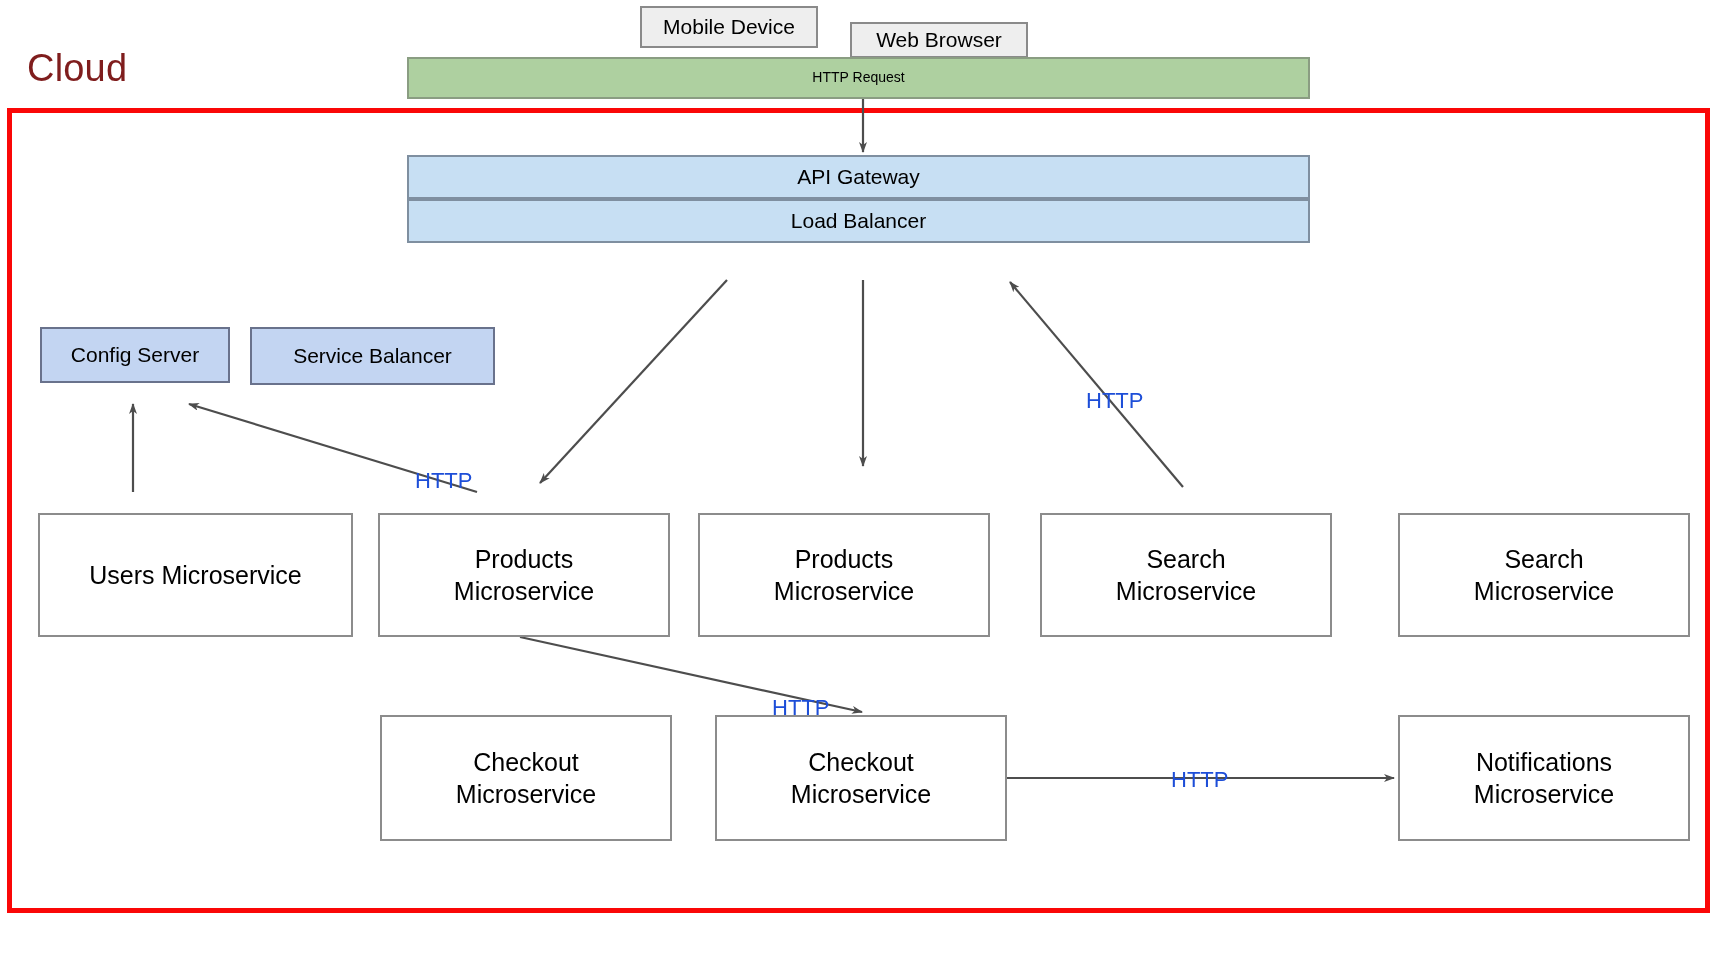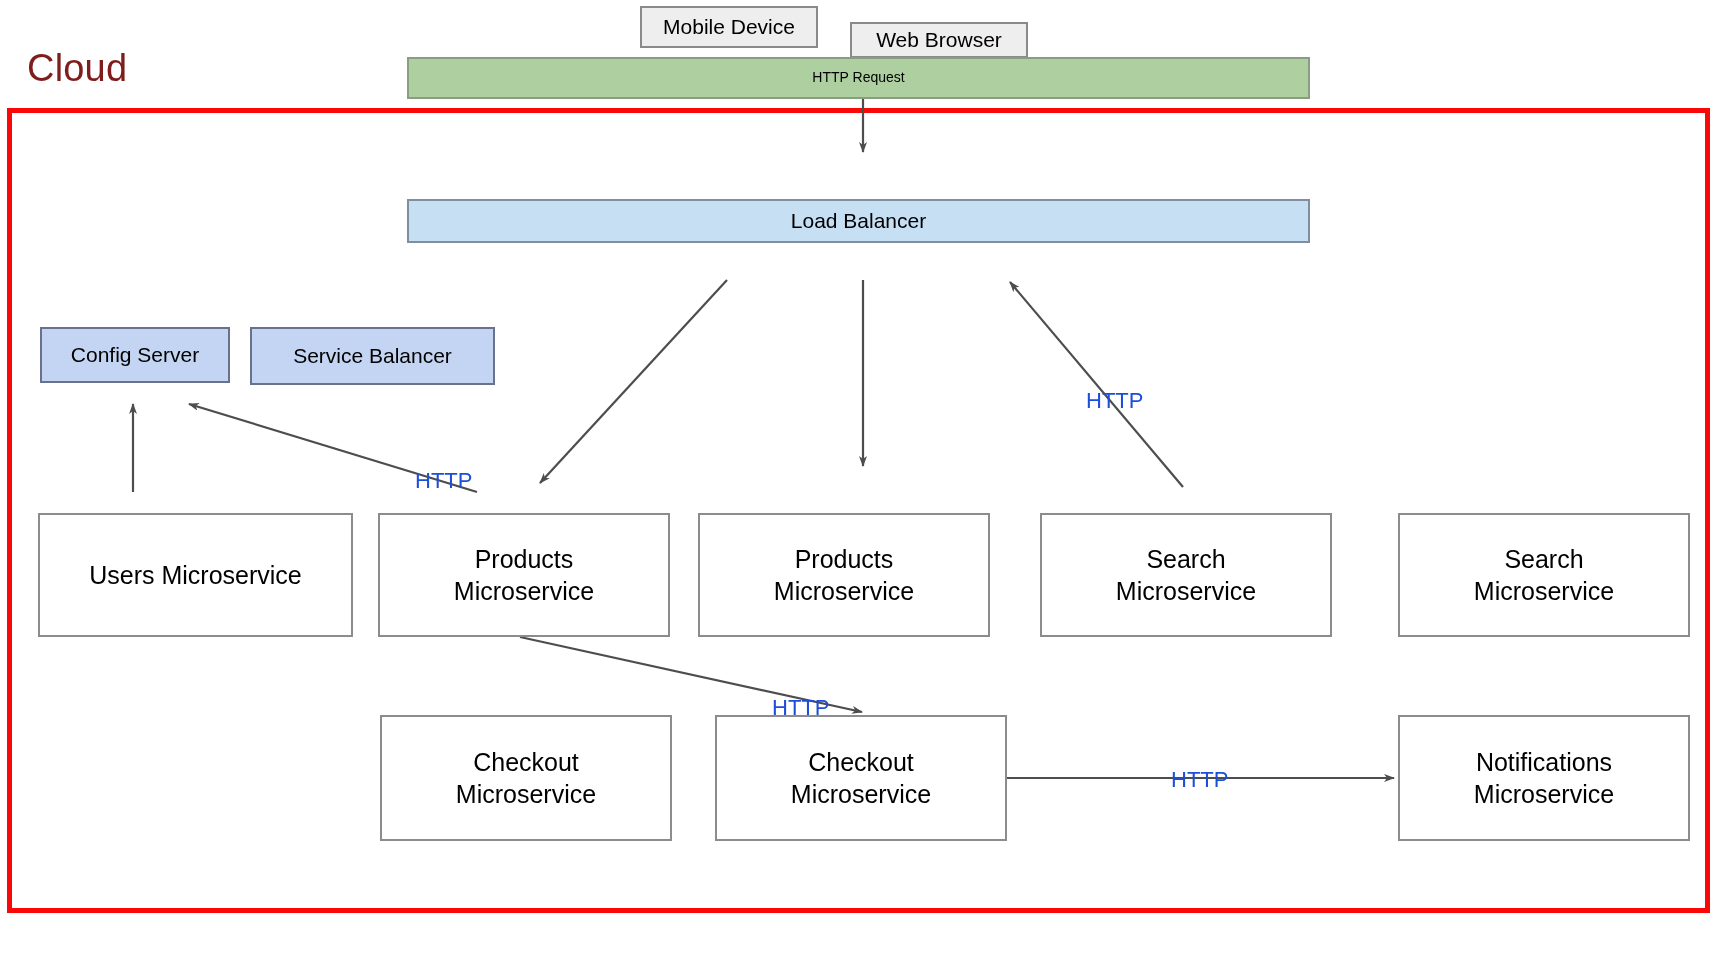--- a/index.html
+++ b/index.html
@@ -119,20 +119,21 @@
 
     <line x1="1007" y1="778" x2="1394" y2="778" stroke="#4d4d4d" stroke-width="2.2" marker-end="url(#arrowhead)"></line>
   </svg>
 
   <div class="node client-node" style="left:640px; top:6px; width:178px; height:42px;">Mobile Device</div>
 
   <div class="node client-node" style="left:850px; top:22px; width:178px; height:36px;">Web Browser</div>
 
   <div class="node request-bar" style="left:407px; top:57px; width:903px; height:42px;">HTTP Request</div>
 
+  <div class="node gateway-bar" style="left:407px; top:155px; width:903px; height:44px;">API Gateway</div>
 
   <div class="node gateway-bar" style="left:407px; top:199px; width:903px; height:44px;">Load Balancer</div>
 
   <div class="node infra-node" style="left:40px; top:327px; width:190px; height:56px;">Config Server</div>
 
   <div class="node infra-node" style="left:250px; top:327px; width:245px; height:58px;">Service Balancer</div>
 
   <div class="node service-node" style="left:38px; top:513px; width:315px; height:124px;">Users Microservice</div>
 
   <div class="node service-node" style="left:378px; top:513px; width:292px; height:124px;">Products

